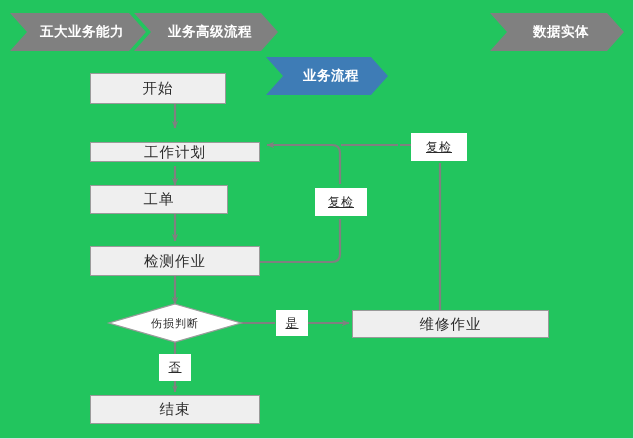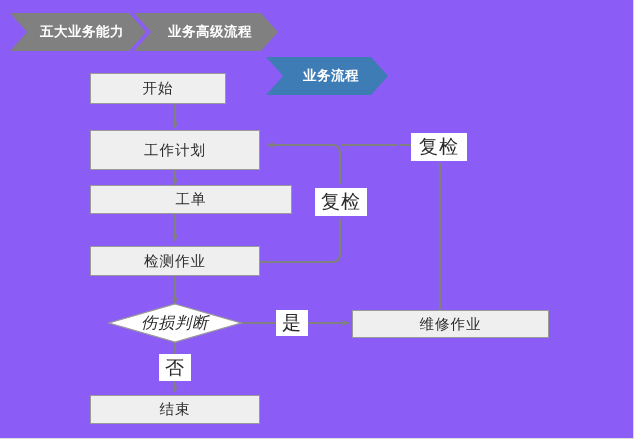--- a/index.html
+++ b/index.html
@@ -9,21 +9,21 @@
     background: #ffffff;
   }
   body {
     font-family: "DejaVu Sans", "Liberation Sans", sans-serif;
   }
 
   #page {
     position: relative;
     width: 634px;
     height: 439px;
-    background: #8b5cf6;
+    background: #22c55e;
     border-right: 1px solid #dcdcdc;
     border-bottom: 1px solid #dcdcdc;
     box-sizing: border-box;
     overflow: hidden;
   }
 
   
   #breadcrumb {
     position: absolute;
     left: 0;
@@ -73,36 +73,36 @@
   .diamond-wrap {
     position: absolute;
     box-sizing: border-box;
   }
   .diamond-label {
     position: absolute;
     inset: 0;
     display: flex;
     align-items: center;
     justify-content: center;
-    font-size: 16px;
+    font-size: 11px;
     color: #2b2b2b;
     letter-spacing: 1px;
-    font-style: italic;
   }
 
   .edge-label {
     position: absolute;
-    font-size: 19px;
+    font-size: 12px;
     color: #2b2b2b;
     background: #ffffff;
     letter-spacing: 1px;
     display: flex;
     align-items: center;
     justify-content: center;
     white-space: nowrap;
+    text-decoration: underline;
   }
 
   svg { display: block; }
 </style>
 </head>
 <body>
 
 <div id="page">
 
   <div id="breadcrumb">
@@ -113,20 +113,23 @@
 
     <div class="chev" style="left:134px; width:144px; background:#808080;">
       <span>业务高级流程</span>
     </div>
 
     <div class="chev" style="left:266px; width:122px; background:#3E7CB6;margin-top:44px;">
       <span>业务流程</span>
     </div>
 
 
+    <div class="chev" style="left:490px; width:134px; background:#808080;">
+      <span>数据实体</span>
+    </div>
 
   </div>
 
   <svg id="flow" width="634" height="439" viewBox="0 0 634 439" aria-hidden="true">
     <defs>
       <marker id="arr" markerWidth="9" markerHeight="9" refX="7.6" refY="3.6" orient="auto" markerUnits="userSpaceOnUse">
         <path d="M0.4,0.4 L8,3.6 L0.4,6.8 L2.6,3.6 Z" fill="#808080"></path>
       </marker>
       <marker id="arrSm" markerWidth="8" markerHeight="8" refX="6.8" refY="3.2" orient="auto" markerUnits="userSpaceOnUse">
         <path d="M0.4,0.4 L7,3.2 L0.4,6 L2.3,3.2 Z" fill="#808080"></path>
@@ -157,25 +160,25 @@
       <line x1="398" y1="145" x2="341" y2="145"></line>
 
       <path d="M175,304 L241,323 L175,342 L109,323 Z" fill="#ffffff" stroke="#9a9a9a" stroke-width="1.3"></path>
     </g>
   </svg>
 
   <div class="node" style="left:90px; top:73px; width:136px; height:31px;">
     <span>开始</span>
   </div>
 
-  <div class="node" style="left:90px; top:130px; width:170px; height:40px;">
+  <div class="node" style="left:90px; top:142px; width:170px; height:20px;">
     <span>工作计划</span>
   </div>
 
-  <div class="node" style="left:90px; top:185px; width:202px; height:29px;text-align:right;">
+  <div class="node" style="left:90px; top:185px; width:138px; height:29px;text-align:right;">
     <span>工单</span>
   </div>
 
   <div class="node" style="left:90px; top:246px; width:170px; height:30px;">
     <span>检测作业</span>
   </div>
 
   <div class="diamond-wrap" style="left:109px; top:304px; width:132px; height:38px;">
     <div class="diamond-label">伤损判断</div>
   </div>

